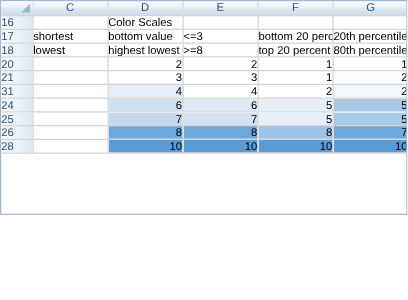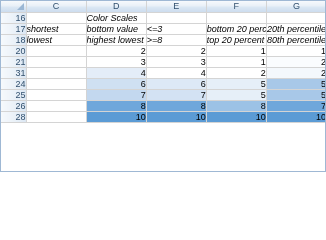--- a/index.html
+++ b/index.html
@@ -60,37 +60,36 @@
     border-left: 7px solid transparent;
     border-bottom: 7px solid #9bb7d4;
   }
   
   td.rowhdr {
     width: 25px;
     background: linear-gradient(to right, #f6f9fc 0%, #eaf1f8 55%, #dbe7f3 100%);
     border-right: 1px solid #a7bdd6;
     border-bottom: 1px solid #c4d4e6;
     color: #31506e;
-    text-align: right;
+    text-align: left;
     font-size: 9px;
     padding-right: 1px;
   }
   
   td.c { width: 32px; }
   td.d { width: 56px; }
   td.e { width: 50px; }
   td.f { width: 62px; }
   td.g { width: 99px; border-right: none; }
 
   td.txt {
     font-weight: bold;
     text-align: left;
     padding-left: 2px;
     color: #000000;
-    font-style: italic;
   }
   td.num {
     text-align: right;
     padding-right: 3px;
     font-weight: bold;
     color: #000000;
   }
   td.blank { background: #ffffff; }
 </style>
 </head>

